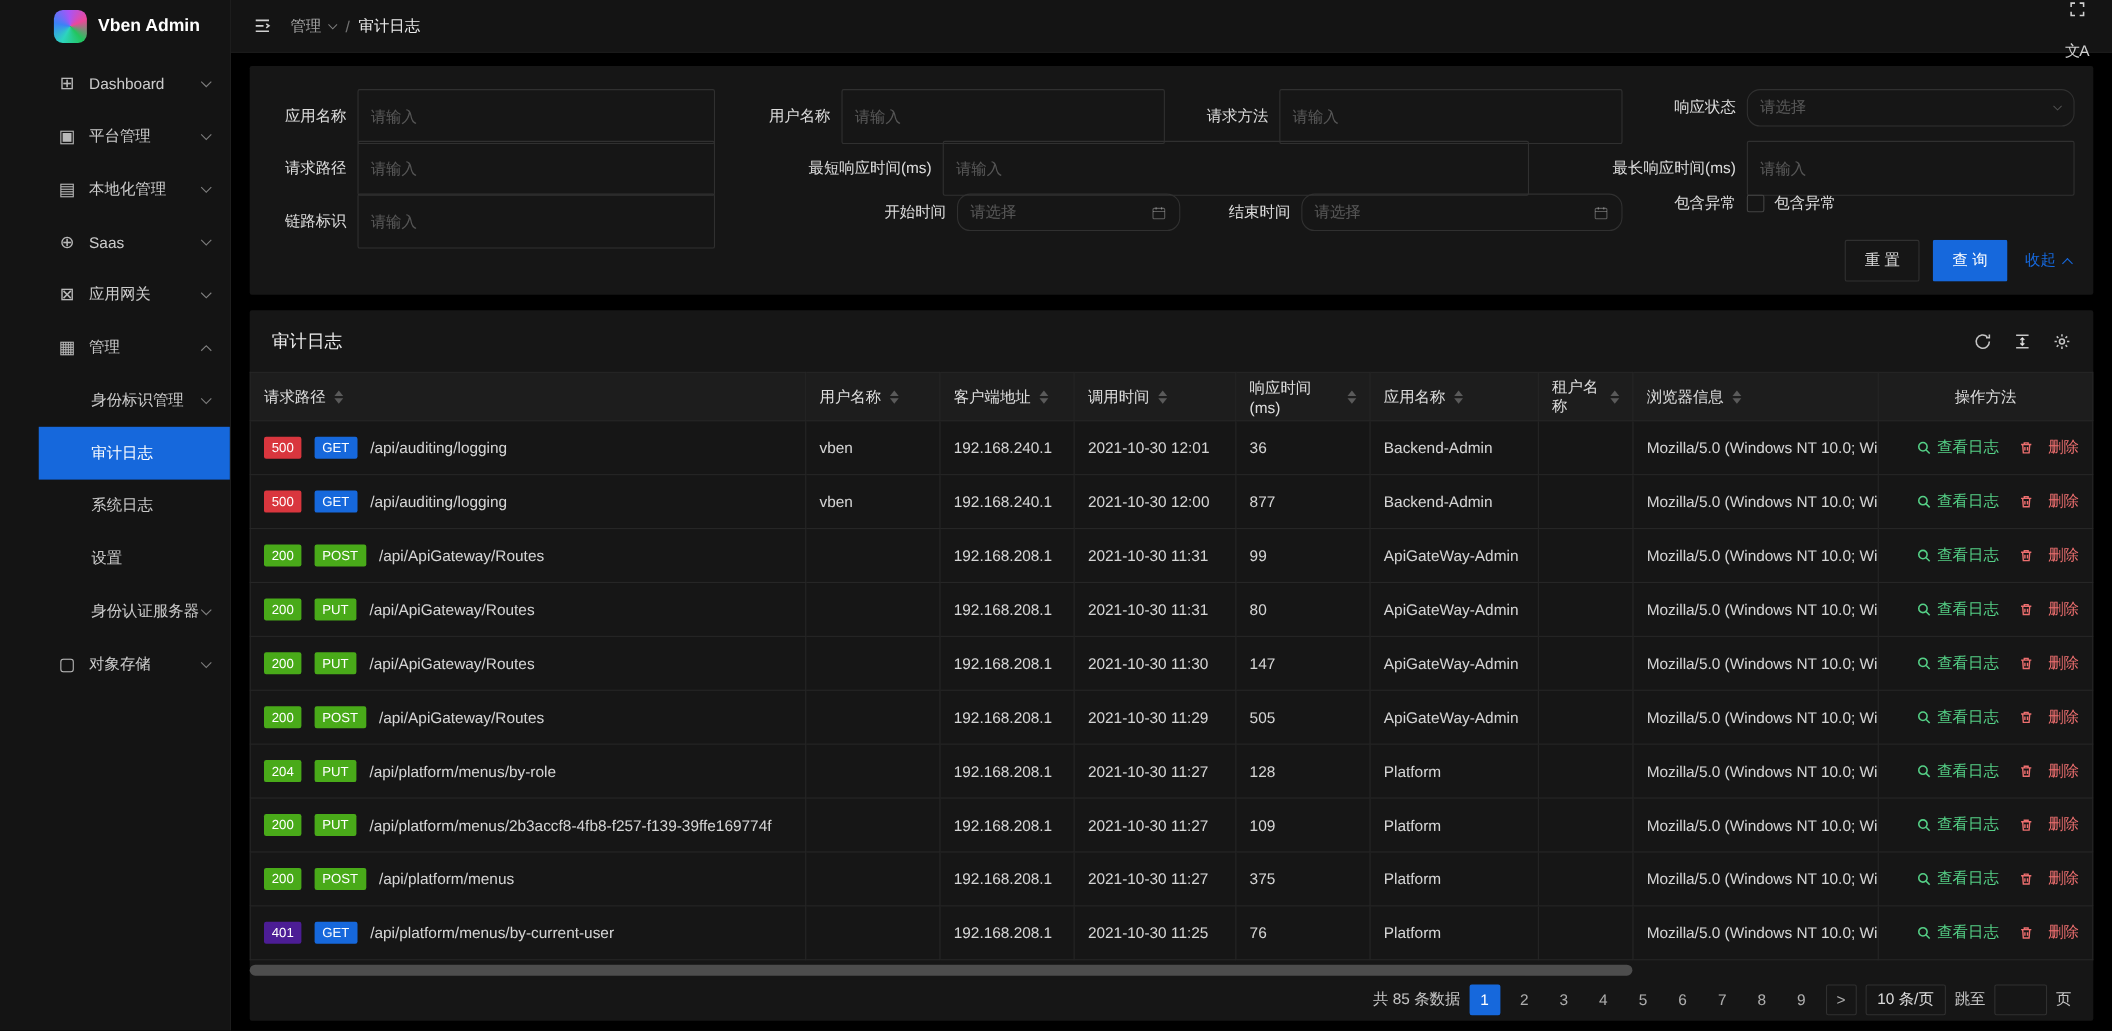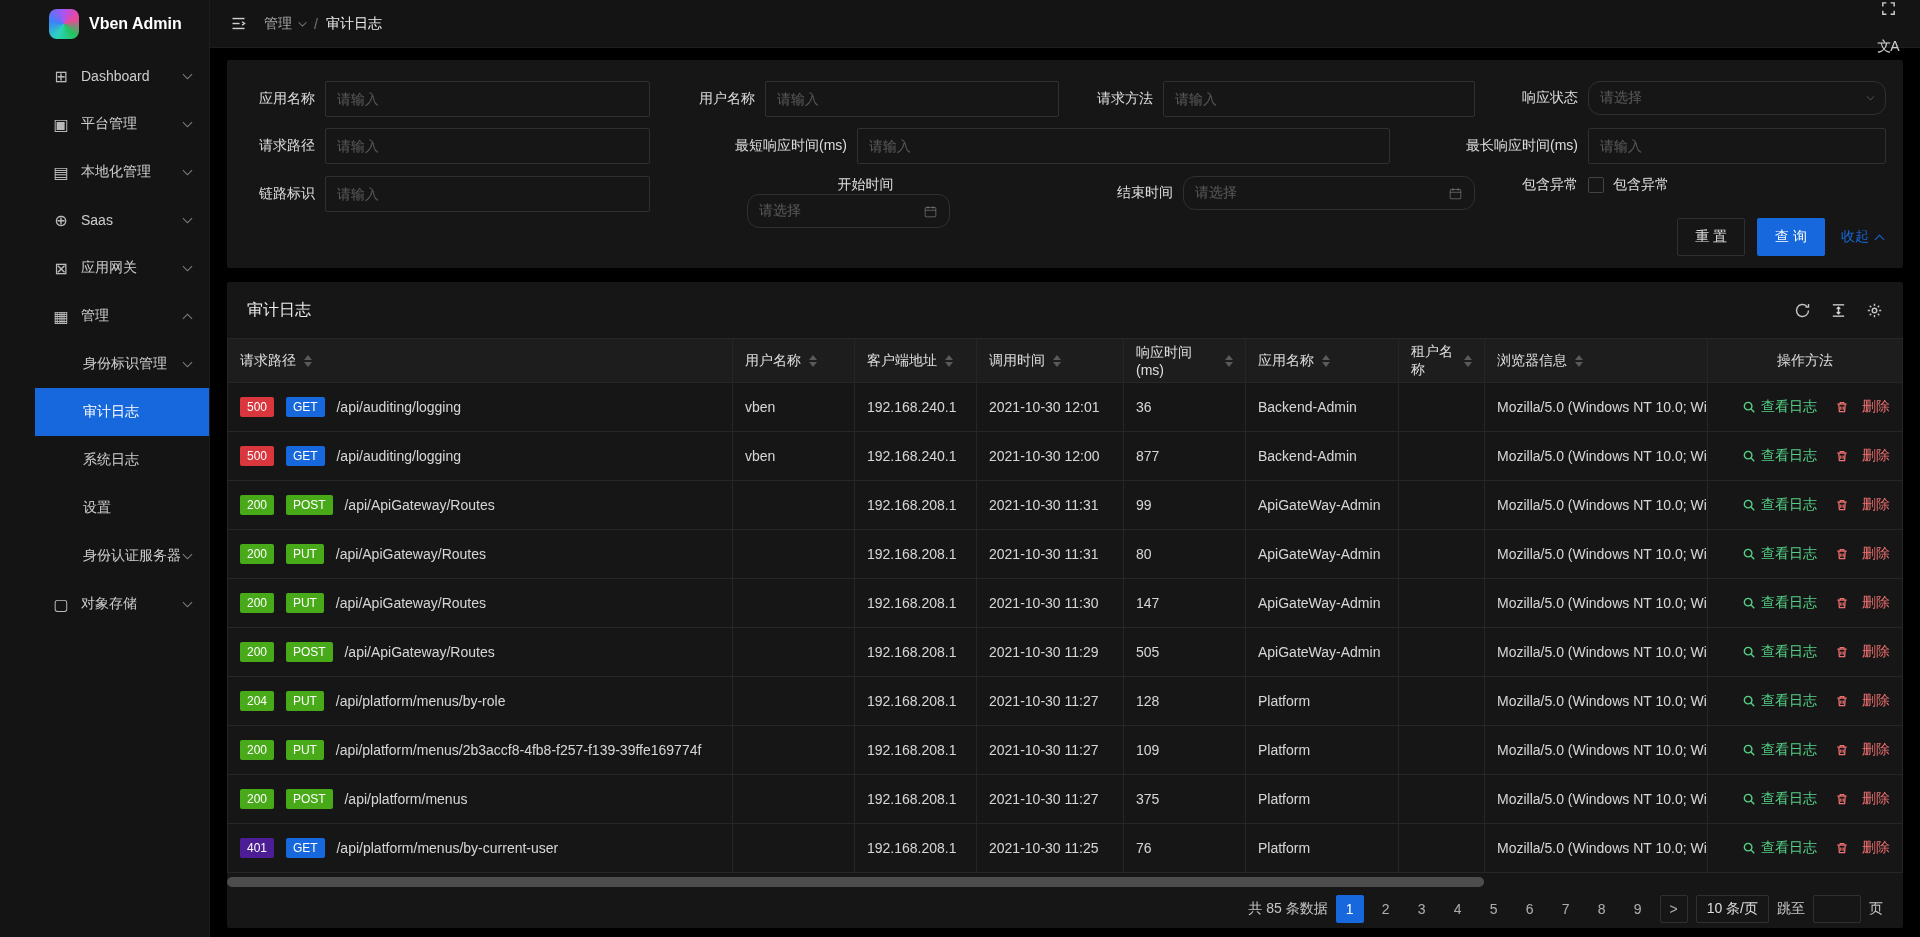--- a/index.html
+++ b/index.html
@@ -44,35 +44,35 @@
     background:radial-gradient(circle at 35% 30%, #a8c686, #5c6b3c 60%, #32401e); }
 
   
   .content { flex:1; padding:12px 17px 0; overflow:hidden; }
   .card { background:#161616; border-radius:2px; }
 
   
   .filter-card { position:relative; height:208px; margin-bottom:14px; }
   .ff { position:absolute; display:flex; align-items:center; }
   .f-label { text-align:right; font-size:14px; color:rgba(255,255,255,.85); margin-right:10px; white-space:nowrap; flex-shrink:0; }
-  .f-inp { height:36px; background:transparent; border:1px solid #303030; border-radius:2px; color:rgba(255,255,255,.85); font-size:14px; padding:0 11px; outline:none; font-family:inherit; }
+  .f-inp { height:50px; background:transparent; border:1px solid #303030; border-radius:2px; color:rgba(255,255,255,.85); font-size:14px; padding:0 11px; outline:none; font-family:inherit; }
   .f-inp::placeholder { color:rgba(255,255,255,.28); }
   .f-box { height:34px; border:1px solid #303030; border-radius:12px; display:flex; align-items:center; justify-content:space-between; padding:0 11px; font-size:14px; cursor:pointer; }
   .f-box .ph { color:rgba(255,255,255,.28); }
   .f-box .chev { transform:rotate(45deg) scale(.8); opacity:.6; }
   .f-box svg { width:15px; height:15px; color:rgba(255,255,255,.3); }
   .ff1  { left:0;      top:21px; }  .ff1 .f-label{width:88px;}  .ff1 .f-inp{width:325px;}
   .ff2  { left:428px;  top:21px; }  .ff2 .f-label{width:100px;} .ff2 .f-inp{width:294px;}
   .ff3  { left:826px;  top:21px; }  .ff3 .f-label{width:100px;} .ff3 .f-inp{width:312px;}
   .ff4  { left:1251px; top:21px; }  .ff4 .f-label{width:100px;} .ff4 .f-box{width:298px;}
   .ff5  { left:0;      top:68px; }  .ff5 .f-label{width:88px;}  .ff5 .f-inp{width:325px;}
   .ff6  { left:450px;  top:68px; }  .ff6 .f-label{width:170px;} .ff6 .f-inp{width:533px;}
   .ff7  { left:1181px; top:68px; }  .ff7 .f-label{width:170px;} .ff7 .f-inp{width:298px;}
   .ff8  { left:0;      top:116px; } .ff8 .f-label{width:88px;}  .ff8 .f-inp{width:325px;}
-  .ff9  { left:520px;  top:116px;flex-direction:column; } .ff9 .f-label{width:100px;} .ff9 .f-box{width:203px;}
+  .ff9  { left:533px;  top:116px; } .ff9 .f-label{width:100px;} .ff9 .f-box{width:203px;}
   .ff10 { left:846px;  top:116px; } .ff10 .f-label{width:100px;}.ff10 .f-box{width:292px;}
   .ff11 { left:1251px; top:116px; } .ff11 .f-label{width:100px;}
   .checkbox { width:16px; height:16px; border:1px solid #434343; border-radius:2px; background:transparent; cursor:pointer; flex-shrink:0; }
   .cb-label { margin-left:9px; font-size:14px; color:rgba(255,255,255,.85); }
   .filter-actions { position:absolute; right:20px; bottom:12px; display:flex; align-items:center; gap:12px; }
   .btn { height:34px; padding:18px 17px; border-radius:2px; font-size:14px; display:flex; align-items:center; cursor:pointer; border:1px solid transparent; font-family:inherit; }
   .btn-default { border-color:#303030; color:rgba(255,255,255,.85); background:transparent; }
   .btn-primary { background:#1668dc; color:#fff; }
   .link-collapse { color:#1668dc; display:flex; align-items:center; gap:7px; font-size:14px; cursor:pointer; margin-left:4px; }
   .link-collapse .chev { border-color:#1668dc; }

